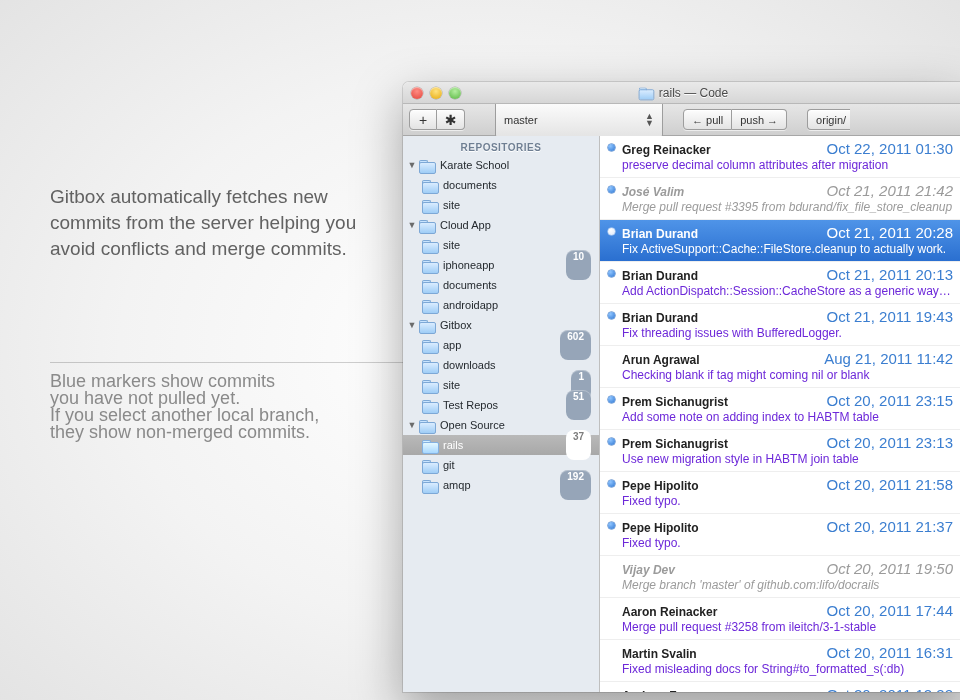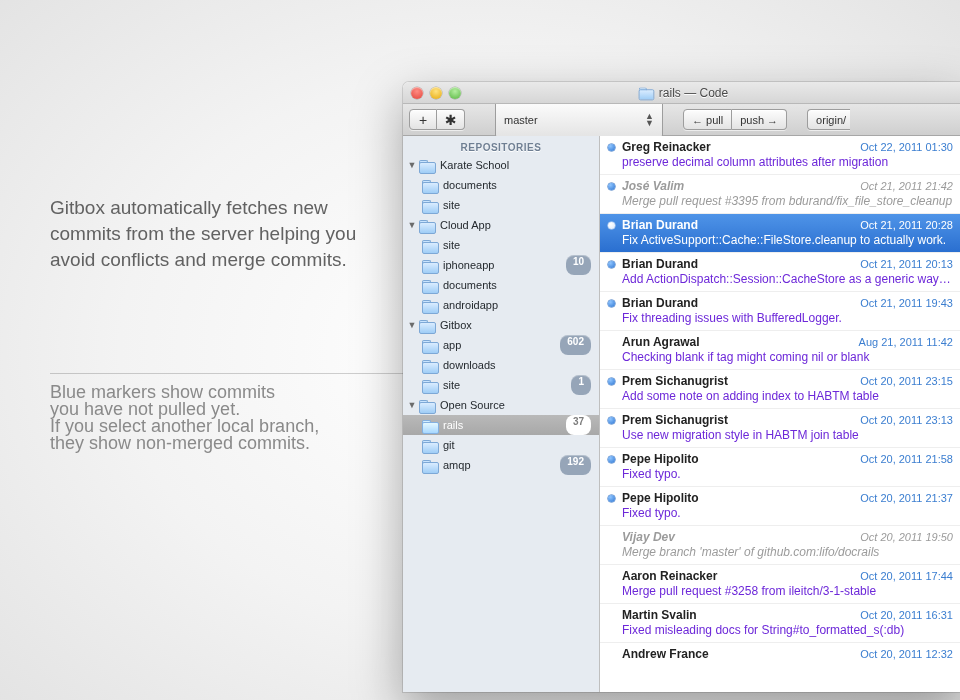--- a/index.html
+++ b/index.html
@@ -7,21 +7,21 @@
   body {
     font-family: "Lucida Grande", "Helvetica Neue", Arial, sans-serif;
     background: radial-gradient(ellipse 900px 700px at 480px 350px, #ffffff 0%, #f3f3f3 40%, #dedede 85%, #cfcfcf 100%);
     position: relative;
   }
 
   
   .marketing {
     position: absolute;
     left: 50px;
-    top: 195px;
+    top: 184px;
     width: 320px;
     color: #5c5c5c;
   }
   .marketing .headline {
     font-size: 19px;
     line-height: 26px;
     font-weight: 400;
     color: #626262;
   }
   .marketing hr {
@@ -145,21 +145,21 @@
   }
   .folder-icon::after{
     content:""; position:absolute; left:0; top:3px; width:15px; height:10px;
     background:linear-gradient(#d9ecff,#9fcdf6);
     border:0.5px solid #7da8d6; border-radius:2px;
   }
   .item-row { padding-left: 19px; }
   .item-row .name, .group-row .name { flex:1; white-space:nowrap; overflow:hidden; text-overflow:ellipsis;}
   .badge {
     background:#96a5b8; color:#fff; font-size:10px; font-weight:bold;
-    padding: 0 7px; border-radius: 8px; height:20px; line-height:14px;
+    padding: 0 7px; border-radius: 8px; height:30px; line-height:14px;
     box-shadow: inset 0 1px 0 rgba(255,255,255,0.3);
   }
   .item-row.selected {
     background: linear-gradient(#b9b9b9,#a8a8a8);
     color:#fff;
   }
   .item-row.selected .badge { background:#fff; color:#7d7d7d; }
   .item-row.selected .folder-icon::before,
   .item-row.selected .folder-icon::after{
     filter: brightness(1.05);
@@ -170,21 +170,21 @@
     flex:1; overflow:hidden; background:#fff;
   }
   .commit {
     padding: 4px 10px 5px 22px;
     border-bottom: 1px solid #eee;
     position:relative;
     font-size: 12px;
   }
   .commit .row1 { display:flex; justify-content:space-between; align-items:baseline; }
   .commit .author { font-weight:bold; color:#222; }
-  .commit .date { font-size:11px; color:#3b7ed0; }
+  .commit .date { font-size:15px; color:#3b7ed0; }
   .commit .msg { color:#6d28d9; font-size:12px; margin-top:1px; white-space:nowrap; overflow:hidden; text-overflow:ellipsis; }
   .commit .dot {
     position:absolute; left:8px; top:8px; width:7px; height:7px; border-radius:50%;
     background: radial-gradient(circle at 35% 30%, #8fc5ff, #2f76d2);
     box-shadow: 0 0 0 0.5px #2a69bb;
   }
   .commit.merge .author, .commit.merge .msg, .commit.merge .date { color:#9b9b9b; font-style:italic; }
   .commit.selected {
     background: linear-gradient(#4f94e8,#2a6fd0);
     color:#fff;
@@ -290,20 +290,25 @@
           </div>
           <div class="item-row">
             <span class="folder-icon"></span>
             <span class="name">downloads</span>
           </div>
           <div class="item-row">
             <span class="folder-icon"></span>
             <span class="name">site</span>
             <span class="badge">1</span>
           </div>
+          <div class="item-row">
+            <span class="folder-icon"></span>
+            <span class="name">Test Repos</span>
+            <span class="badge">51</span>
+          </div>
           <div class="group-row">
             <span class="disclosure">▼</span>
             <span class="folder-icon"></span>
             <span class="name">Open Source</span>
           </div>
           <div class="item-row selected">
             <span class="folder-icon"></span>
             <span class="name">rails</span>
             <span class="badge">37</span>
           </div>

